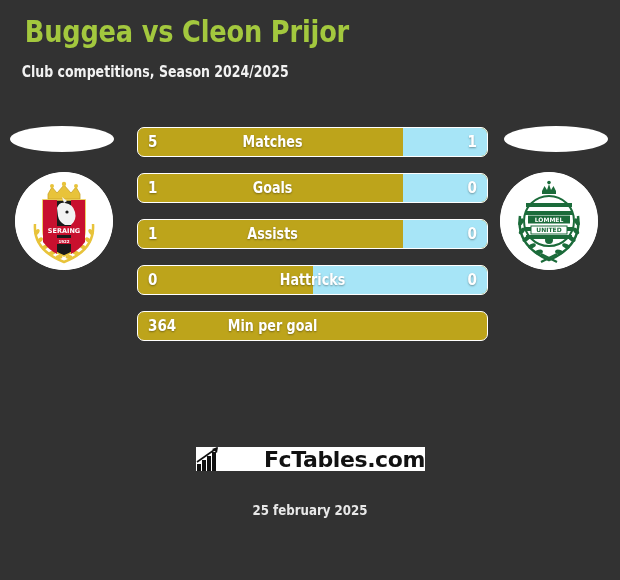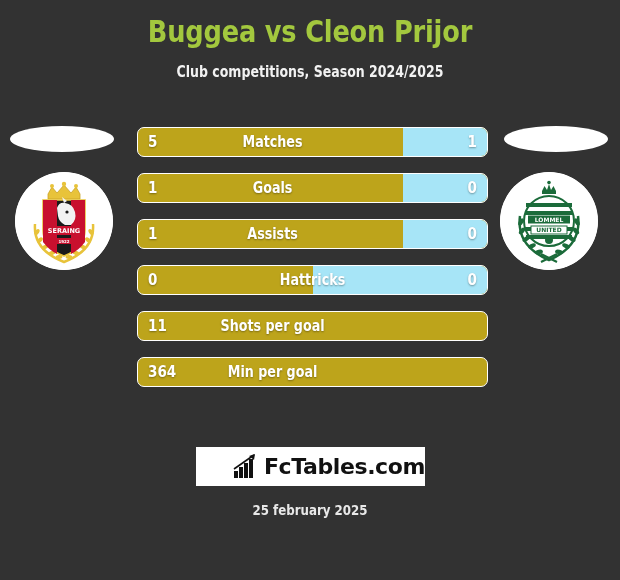--- a/index.html
+++ b/index.html
@@ -11,21 +11,20 @@
     height: 580px;
     background: #323232;
     font-family: "Liberation Sans", sans-serif;
     overflow: hidden;
     position: relative;
   }
 
   
   .header {
     padding-top: 12px;
-    text-align: center;
   }
   .title {
     color: #a3c83e;
     font-size: 31px;
     font-weight: bold;
     letter-spacing: -0.2px;
     line-height: 38px;
     font-family: "DejaVu Sans Condensed", "Liberation Sans Narrow", "Liberation Sans", sans-serif;
     transform: scaleX(0.92);
   }
@@ -123,25 +122,25 @@
   }
   .bar-val.home { left: 10px; }
   .bar-val.away { right: 10px; }
 
   
   .fctables {
     position: absolute;
     left: 196px;
     top: 447px;
     width: 229px;
-    height: 39px;
+    height: 24px;
     background: #ffffff;
     display: flex;
     align-items: center;
-    justify-content: flex-end;
+    justify-content: space-between;
     gap: 5px;
   }
   .fct-text {
     color: #111111;
     font-size: 22px;
     font-weight: bold;
     letter-spacing: -0.4px;
     font-family: "DejaVu Sans", sans-serif;
   }
   .date {
@@ -269,24 +268,20 @@
   </div>
 
   <div class="bar-row">
     <div class="bar-fill-right" style="width:50%"></div>
     <div class="bar-val home">0</div>
     <div class="bar-label">Hattricks</div>
     <div class="bar-val away">0</div>
   </div>
 
 
-  <div class="bar-row">
-    <div class="bar-val home">11</div>
-    <div class="bar-label shift-left">Shots per goal</div>
-  </div>
 
   <div class="bar-row">
     <div class="bar-val home">364</div>
     <div class="bar-label shift-left">Min per goal</div>
   </div>
 
 </div>
 
 <div class="fctables">
   <svg width="26" height="25" viewBox="0 0 26 25">

